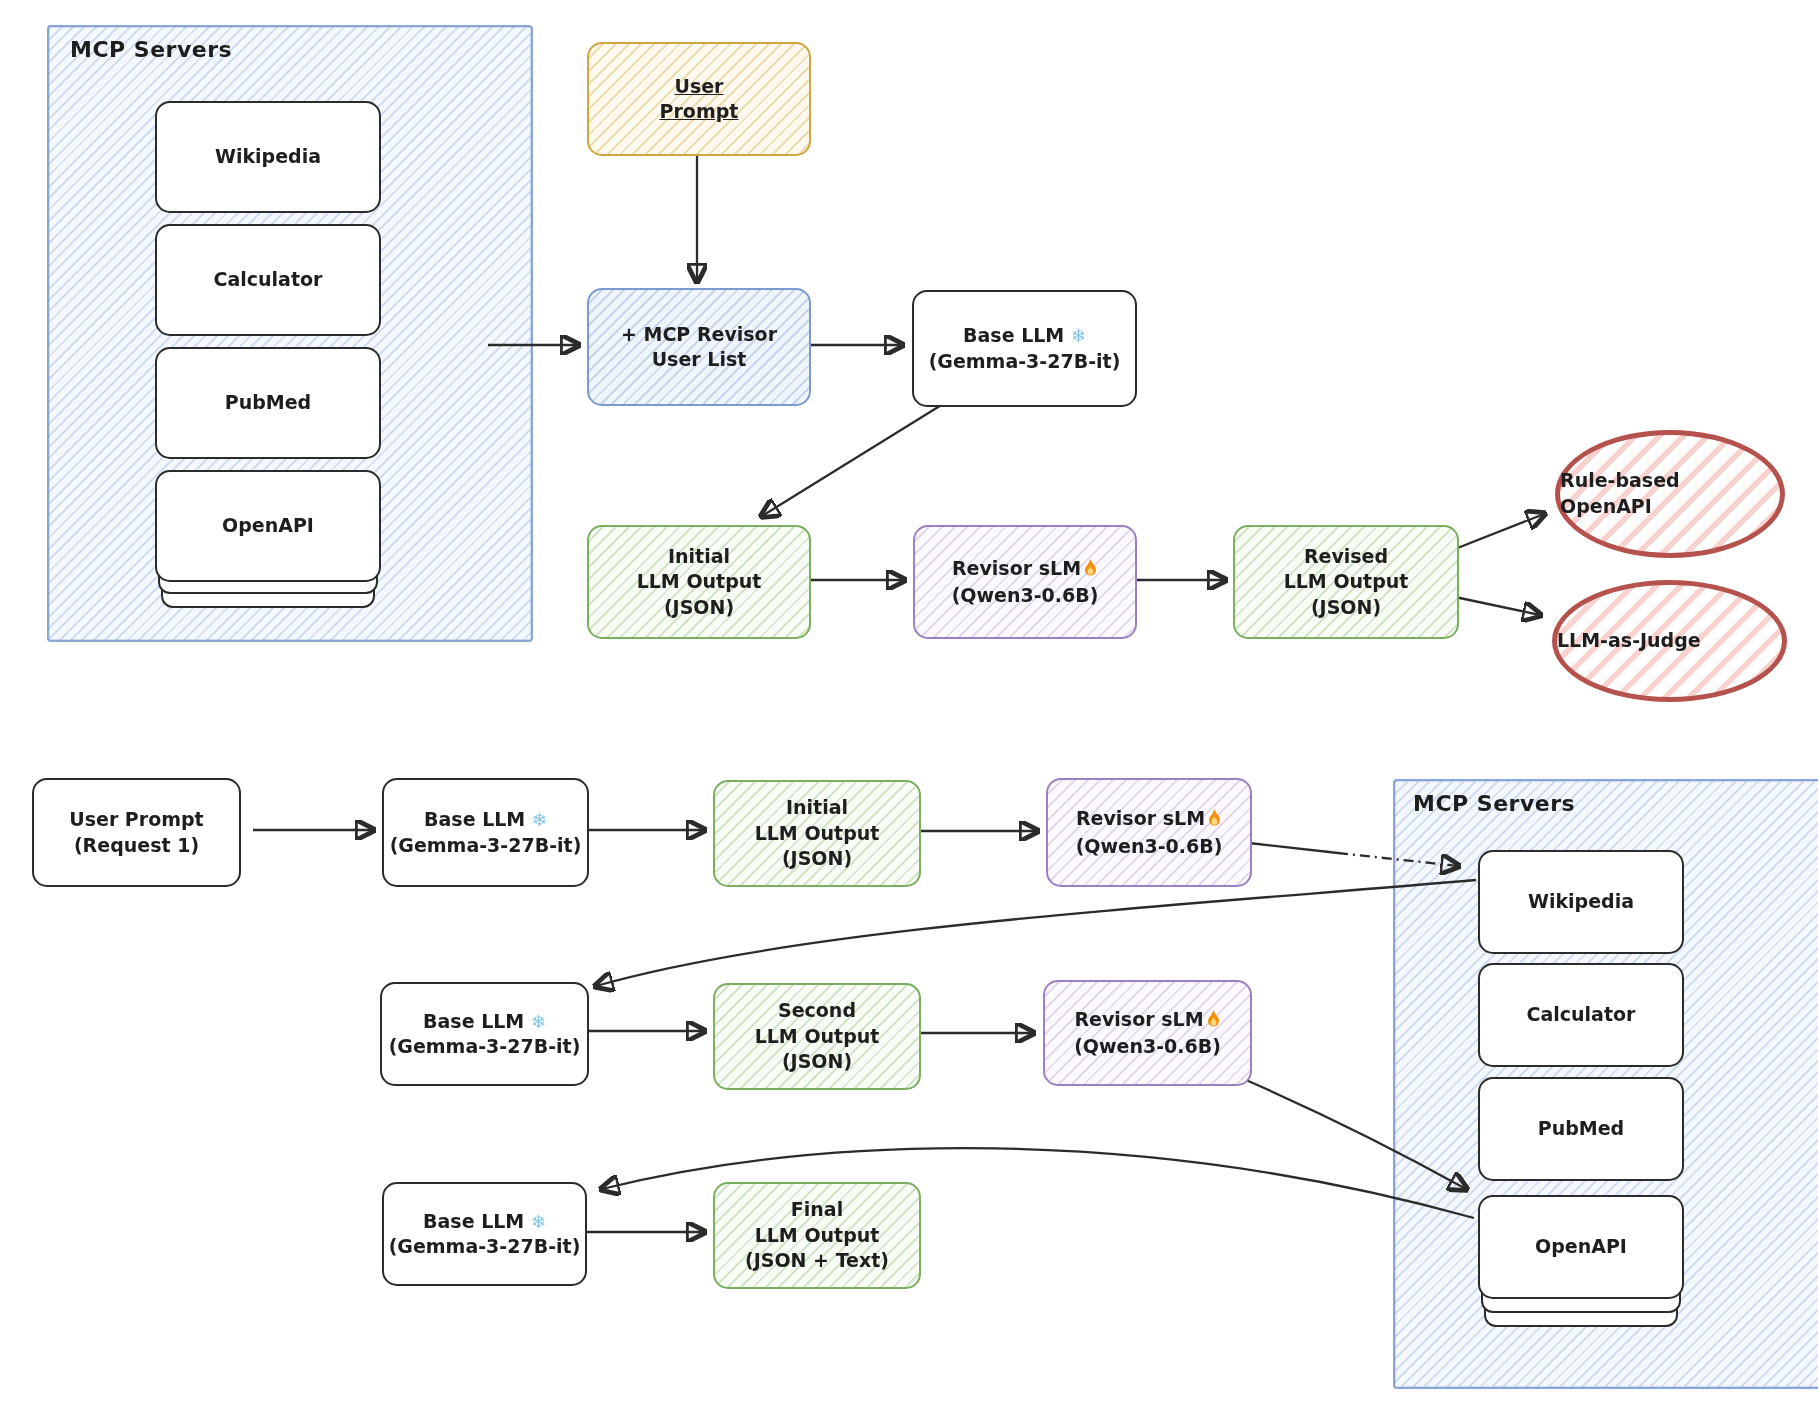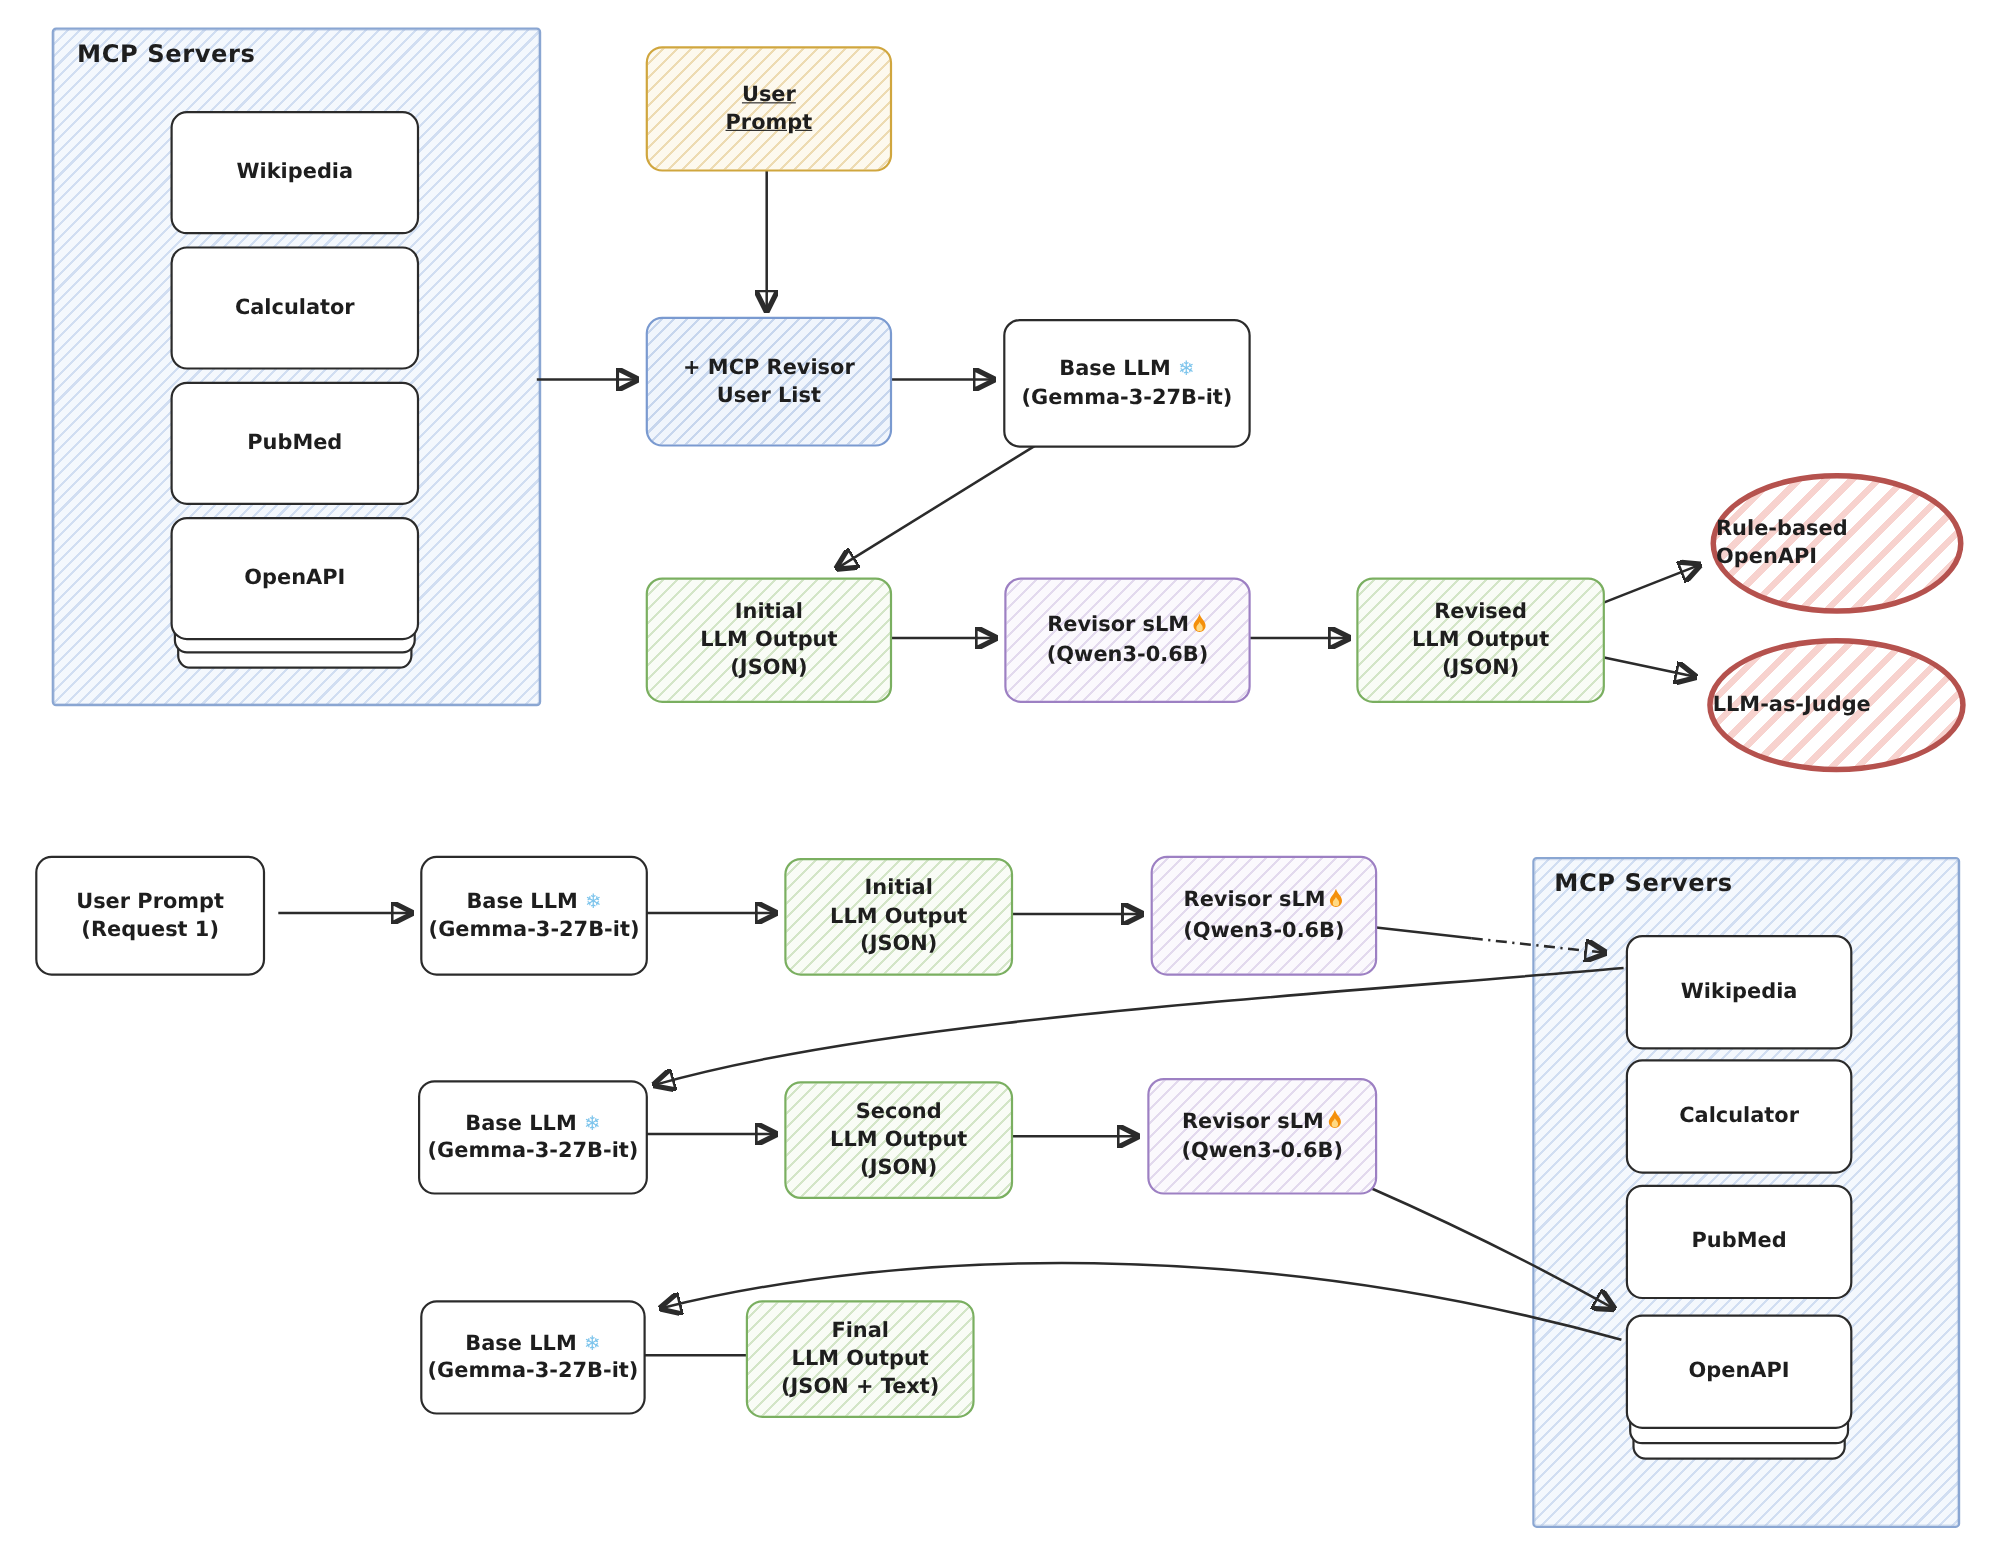--- a/index.html
+++ b/index.html
@@ -1,21 +1,21 @@
 <!DOCTYPE html>
 <html><head>
 <meta charset="utf-8">
 <style>
   html,body{margin:0;padding:0;background:#ffffff;}
   .canvas{position:relative;width:1818px;height:1412px;background:#ffffff;
           font-family:"DejaVu Sans","Liberation Sans",sans-serif;color:#1e1e1e;overflow:hidden;}
   .panel{position:absolute;border:2px solid #8aa6d2;border-radius:4px;
          background-color:#f4f8fd;
          background-image:repeating-linear-gradient(135deg,rgba(128,162,216,0.30) 0px,rgba(128,162,216,0.30) 2px,transparent 2px,transparent 8px);
-         box-shadow:inset 0 0 0 1px rgba(138,166,210,.35);}
+         box-shadow:inset 0 0 0 1px rgba(138,166,210,.35);padding-left:41px;}
   .panel-title{position:absolute;font-size:22px;font-weight:700;letter-spacing:.5px;}
   .box{position:absolute;display:flex;flex-direction:column;align-items:center;justify-content:center;
        text-align:center;border-radius:15px;font-size:19px;line-height:1.34;font-weight:600;background:#fff;}
   .box span{display:block;}
   .white{border:2.4px solid #2b2b2b;justify-content:center;}
   .yellow{border:2.6px solid #d0a63e;background-color:#fdf9ee;
           background-image:repeating-linear-gradient(135deg,rgba(216,178,95,0.42) 0px,rgba(216,178,95,0.42) 2px,transparent 2px,transparent 9px);text-decoration:underline;}
   .blue{border:2.5px solid #7a9ad0;background-color:#f0f5fc;
         background-image:repeating-linear-gradient(135deg,rgba(122,156,210,0.35) 0px,rgba(122,156,210,0.35) 2px,transparent 2px,transparent 8px);}
   .green{border:2.5px solid #7aaf60;background-color:#f9fcf6;
@@ -174,21 +174,21 @@
             <path d="M7.5,7.5 C8.4,9.8 10.4,10.3 10.4,12.8 a2.9,2.9 0 0 1 -5.8,0 C4.6,10.6 6.6,9.8 7.5,7.5 z" fill="#ffd983"></path>
           </svg></span></span>
     <span>(Qwen3-0.6B)</span>
   </div>
 
   <div class="box white" style="left:382px;top:1182px;width:201px;height:100px">
     <span class="inline-row"><span style="display:inline">Base LLM</span> <span class="snow">❄</span></span>
     <span>(Gemma-3-27B-it)</span>
   </div>
 
-  <div class="box green" style="left:678px;top:1182px;width:204px;height:103px">
+  <div class="box green" style="left:713px;top:1182px;width:204px;height:103px">
     <span>Final</span>
     <span>LLM Output</span>
     <span>(JSON + Text)</span>
   </div>
 
   <div class="stack" style="left:1484px;top:1219px;width:190px;height:104px"></div>
   <div class="stack" style="left:1481px;top:1207px;width:196px;height:102px"></div>
   <div class="box white" style="left:1478px;top:850px;width:202px;height:100px">
     <span>Wikipedia</span>
   </div>

